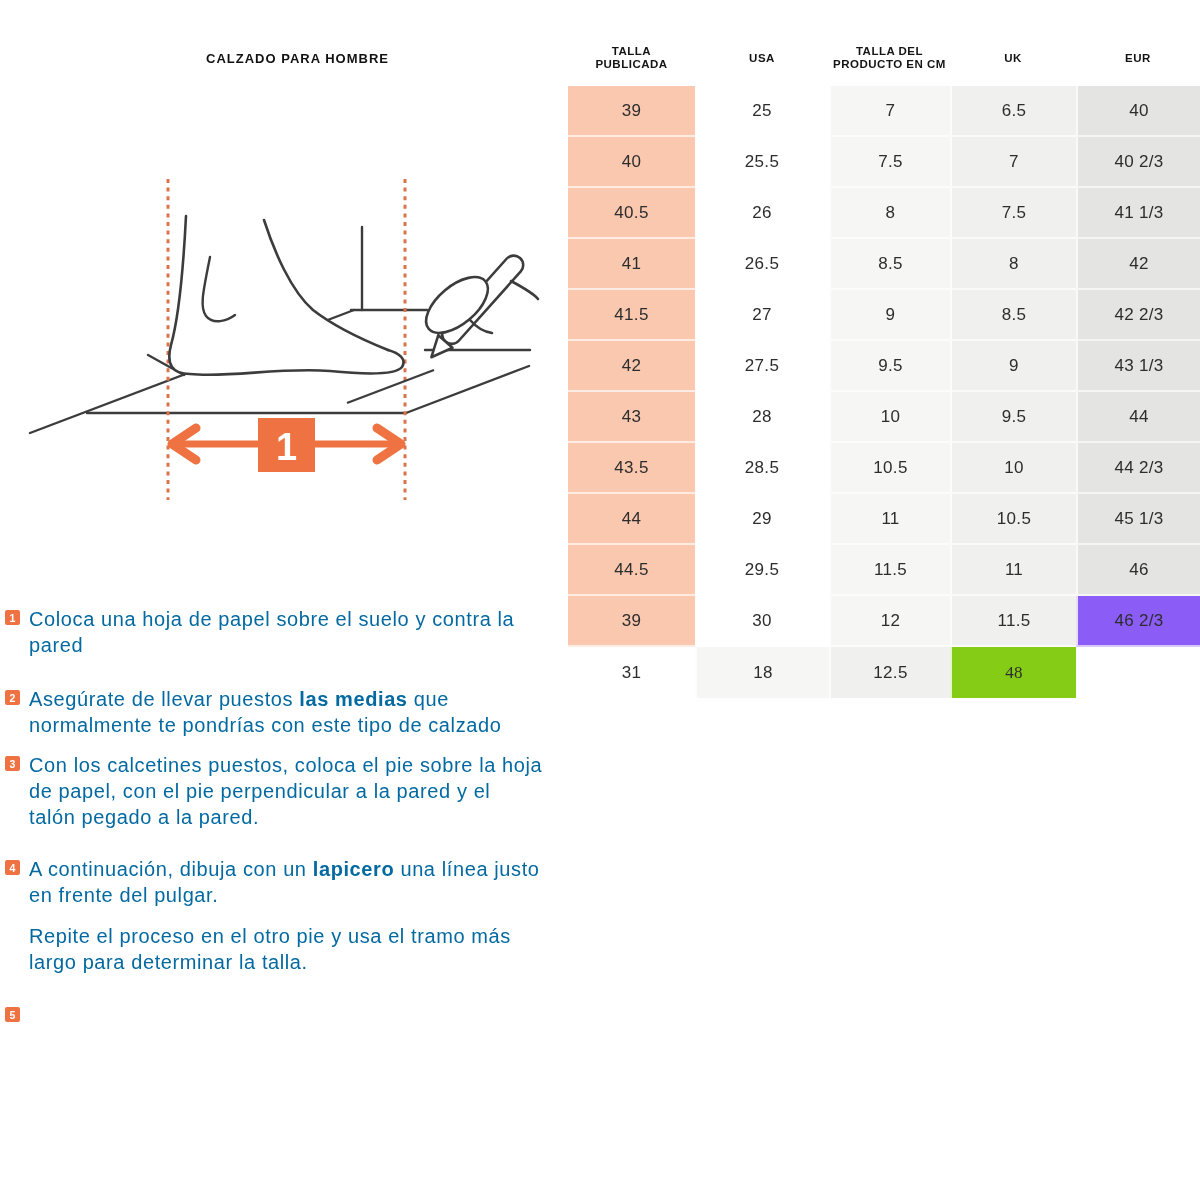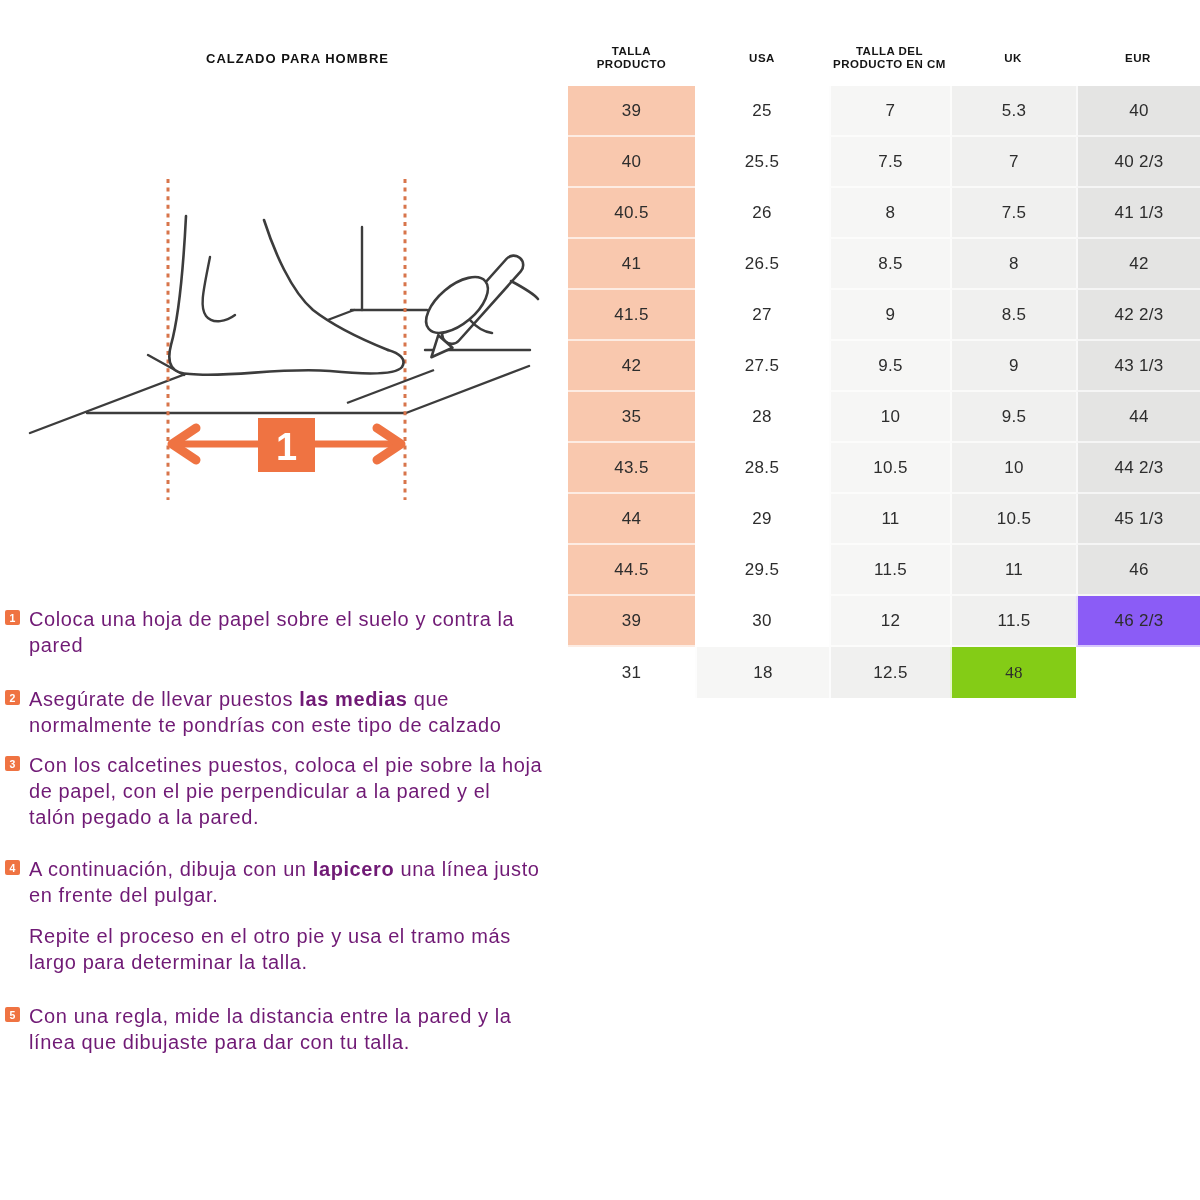--- a/index.html
+++ b/index.html
@@ -30,21 +30,21 @@
     font-size:17px;color:#2d2d2d;letter-spacing:0.3px;
     border-bottom:2px solid rgba(255,255,255,0.65);}
   .td.c2,.td.c3,.td.c4{border-left:2px solid rgba(255,255,255,0.8);}
   .tr:last-child .td{border-bottom:none;}
 
   
   .instr{position:absolute;left:5px;display:flex;gap:9px;width:585px;}
   .badge{flex:0 0 15px;width:15px;height:15px;margin-top:4px;border-radius:2px;
     background:var(--accent);color:#fff;font-size:10.5px;font-weight:700;
     display:flex;align-items:center;justify-content:center;}
-  .itext{font-size:20px;line-height:26px;color:#701a75;letter-spacing:0.6px;
+  .itext{font-size:20px;line-height:26px;color:#0369a1;letter-spacing:0.6px;
     white-space:pre-line;}
   .itext b{font-weight:700;}
 </style>
 </head>
 <body>
 
 <div class="page-title">CALZADO PARA HOMBRE</div>
 
 <svg class="illus" width="560" height="382" viewBox="0 150 560 382">
 
@@ -93,33 +93,33 @@
     <path fill="none" stroke="var(--accent)" stroke-width="9" stroke-linecap="round" stroke-linejoin="round" d="M196 428 L172 444 L196 460"></path>
     <path fill="none" stroke="var(--accent)" stroke-width="9" stroke-linecap="round" stroke-linejoin="round" d="M377 428 L401 444 L377 460"></path>
     <rect x="258" y="418" width="57" height="54" fill="var(--accent)"></rect>
     <text x="286.5" y="447" text-anchor="middle" dominant-baseline="central" font-size="38" font-weight="bold" fill="#ffffff">1</text>
   </g>
 </svg>
 
 <div class="size-table">
   <div class="thead">
       <div class="th c0">TALLA
-PRODUCTO</div>
+PUBLICADA</div>
       <div class="th c2">USA</div>
       <div class="th c1">TALLA DEL
 PRODUCTO EN CM</div>
       <div class="th c3">UK</div>
       <div class="th c4">EUR</div>
     </div>
   <div>
       <div class="tr">
         <div class="td c0" style="background: rgb(249, 200, 174);">39</div>
         <div class="td c1" style="background: rgb(255, 255, 255);">25</div>
         <div class="td c2" style="background: rgb(246, 246, 245);">7</div>
-        <div class="td c3" style="background: rgb(240, 240, 239);">5.3</div>
+        <div class="td c3" style="background: rgb(240, 240, 239);">6.5</div>
         <div class="td c4" style="background: rgb(228, 228, 227);">40</div>
       </div>
       <div class="tr">
         <div class="td c0" style="background: rgb(249, 200, 174);">40</div>
         <div class="td c1" style="background: rgb(255, 255, 255);">25.5</div>
         <div class="td c2" style="background: rgb(246, 246, 245);">7.5</div>
         <div class="td c3" style="background: rgb(240, 240, 239);">7</div>
         <div class="td c4" style="background: rgb(228, 228, 227);">40 2/3</div>
       </div>
       <div class="tr">
@@ -144,21 +144,21 @@
         <div class="td c4" style="background: rgb(228, 228, 227);">42 2/3</div>
       </div>
       <div class="tr">
         <div class="td c0" style="background: rgb(249, 200, 174);">42</div>
         <div class="td c1" style="background: rgb(255, 255, 255);">27.5</div>
         <div class="td c2" style="background: rgb(246, 246, 245);">9.5</div>
         <div class="td c3" style="background: rgb(240, 240, 239);">9</div>
         <div class="td c4" style="background: rgb(228, 228, 227);">43 1/3</div>
       </div>
       <div class="tr">
-        <div class="td c0" style="background: rgb(249, 200, 174);">35</div>
+        <div class="td c0" style="background: rgb(249, 200, 174);">43</div>
         <div class="td c1" style="background: rgb(255, 255, 255);">28</div>
         <div class="td c2" style="background: rgb(246, 246, 245);">10</div>
         <div class="td c3" style="background: rgb(240, 240, 239);">9.5</div>
         <div class="td c4" style="background: rgb(228, 228, 227);">44</div>
       </div>
       <div class="tr">
         <div class="td c0" style="background: rgb(249, 200, 174);">43.5</div>
         <div class="td c1" style="background: rgb(255, 255, 255);">28.5</div>
         <div class="td c2" style="background: rgb(246, 246, 245);">10.5</div>
         <div class="td c3" style="background: rgb(240, 240, 239);">10</div>
@@ -216,16 +216,14 @@
       <div class="itext"><span>A continuación, dibuja con un  </span><b>lapicero</b><span>  una línea justo
 en frente del pulgar.</span></div>
     </div>
     <div class="instr" style="top: 923px;">
       <div class="badge" style="visibility: hidden;"></div>
       <div class="itext"><span>Repite el proceso en el otro pie y usa el tramo más
 largo para determinar la talla.</span></div>
     </div>
     <div class="instr" style="top: 1003px;">
       <div class="badge">5</div>
-      <div class="itext"><span>Con una regla, mide la distancia entre la pared y la
-línea que dibujaste para dar con tu talla.</span></div>
     </div>
   </div>
 
 </body></html>

